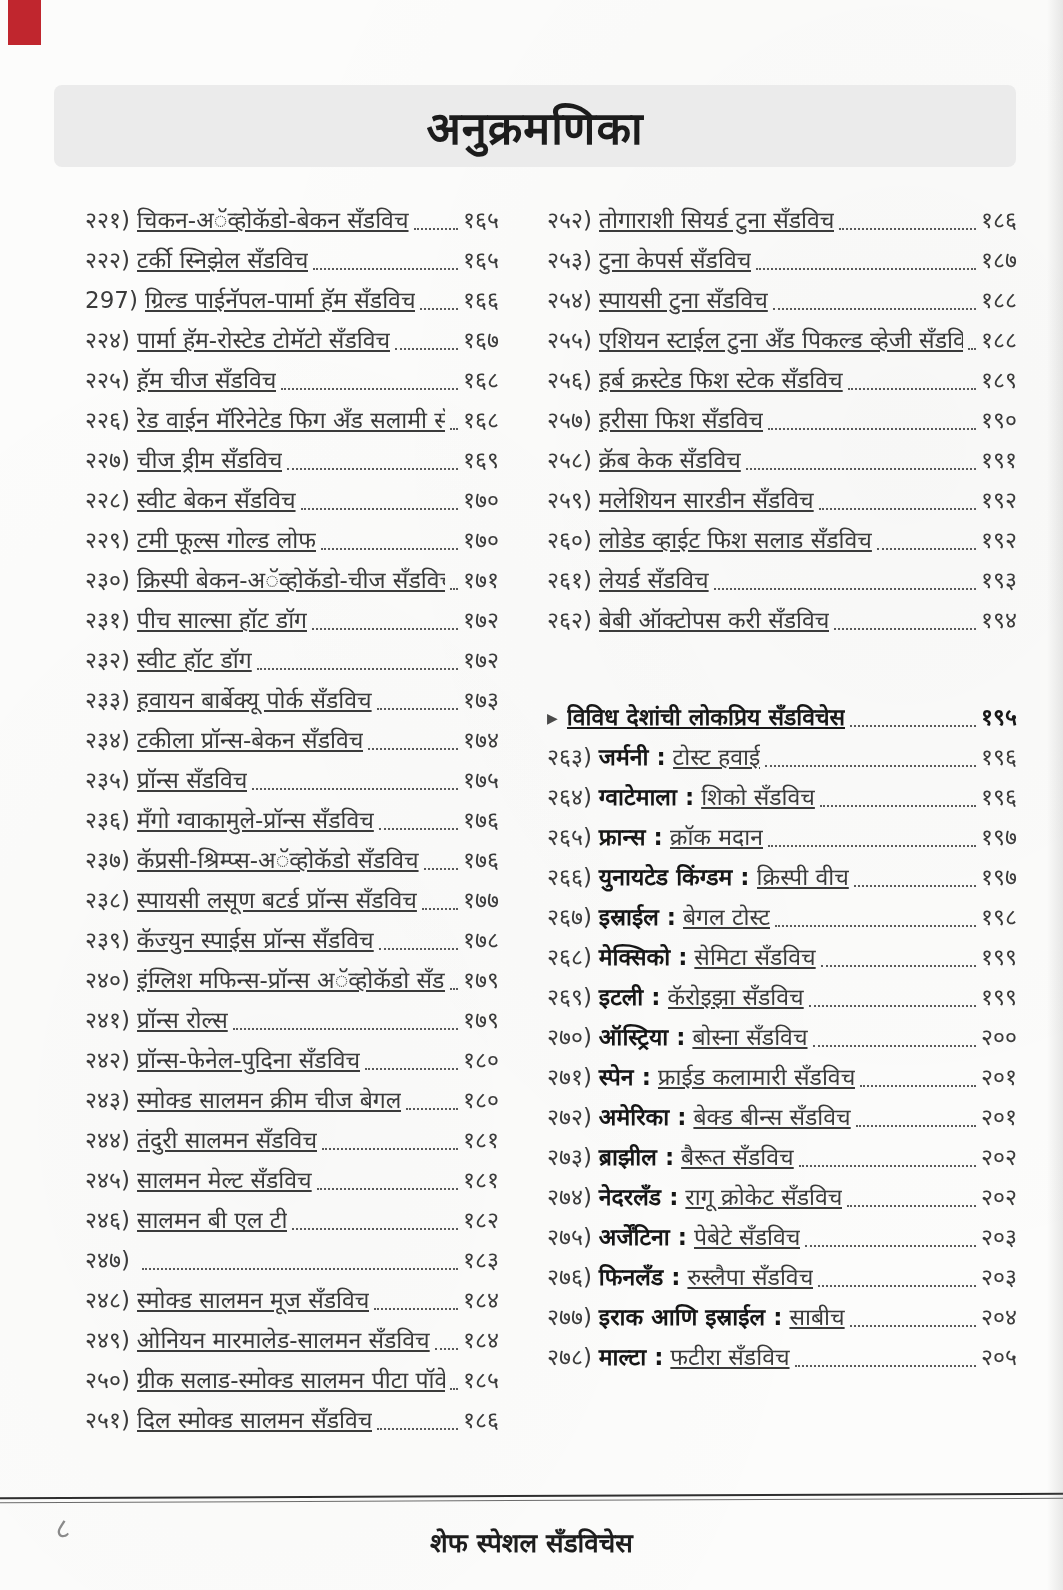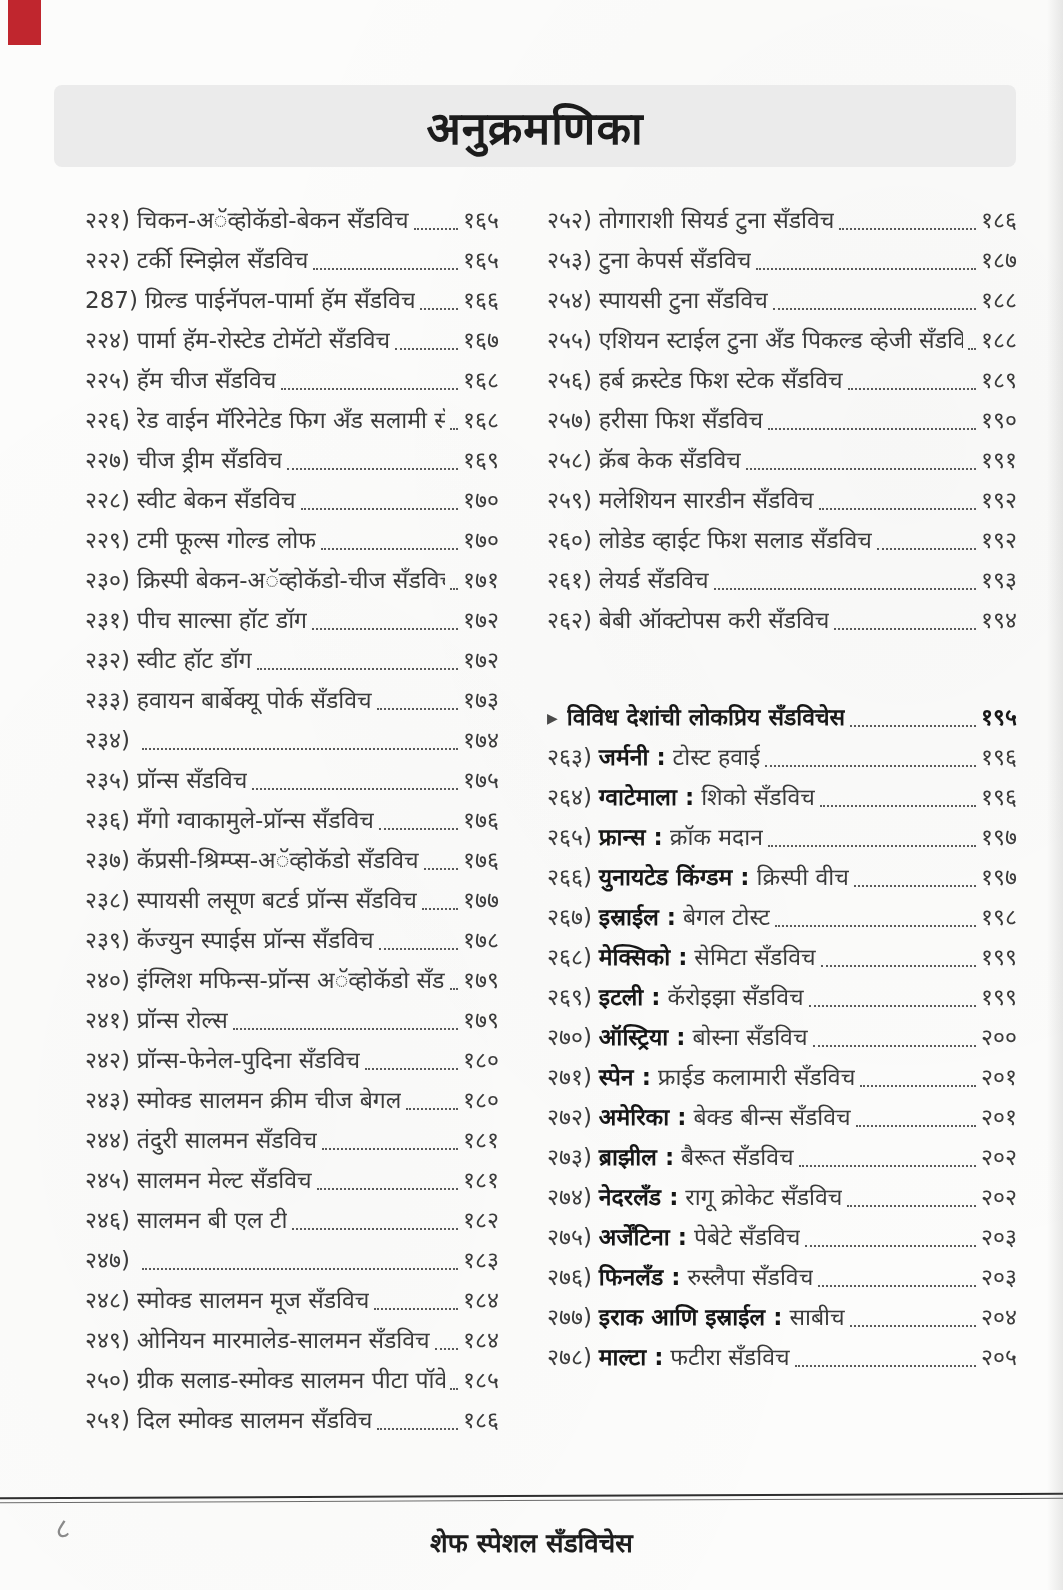--- a/index.html
+++ b/index.html
@@ -26,21 +26,21 @@
   }
   .columns{position:absolute;top:200px;left:85px;display:flex;gap:48px;}
   .col{display:flex;flex-direction:column;}
   .col-left{width:414px;}
   .col-right{width:470px;}
   .row{
     display:flex;align-items:flex-end;height:40px;line-height:40px;
     font-size:23px;color:#3b3b3b;white-space:nowrap;
   }
   .row .no{margin-right:7px;flex:0 0 auto;}
-  .row .ttl{flex:0 1 auto;overflow:hidden;}
+  .row .ttl{flex:0 1 auto;overflow:hidden;text-decoration:underline;}
   .row .country{flex:0 0 auto;font-weight:bold;color:#161616;margin-right:7px;}
   .row .leader{
     flex:1 1 8px;min-width:8px;border-bottom:2.5px dotted #5a5a5a;
     margin:0 5px 10px 5px;align-self:flex-end;
   }
   .row .pg{flex:0 0 auto;}
   .row.section{font-weight:bold;color:#181818;margin-top:57px;}
   .row.section .arrow{
     flex:0 0 auto;font-size:14px;color:#4a4a4a;margin-right:9px;
     align-self:center;line-height:normal;transform:translateY(1px);
@@ -77,21 +77,21 @@
           <span class="leader"></span>
           <span class="pg">१६५</span>
         </div>
         <div class="row">
           <span class="no">२२२)</span>
           <span class="ttl">टर्की स्निझेल सँडविच</span>
           <span class="leader"></span>
           <span class="pg">१६५</span>
         </div>
         <div class="row">
-          <span class="no">287)</span>
+          <span class="no">297)</span>
           <span class="ttl">ग्रिल्ड पाईनॅपल-पार्मा हॅम सँडविच</span>
           <span class="leader"></span>
           <span class="pg">१६६</span>
         </div>
         <div class="row">
           <span class="no">२२४)</span>
           <span class="ttl">पार्मा हॅम-रोस्टेड टोमॅटो सँडविच</span>
           <span class="leader"></span>
           <span class="pg">१६७</span>
         </div>
@@ -144,20 +144,21 @@
           <span class="pg">१७२</span>
         </div>
         <div class="row">
           <span class="no">२३३)</span>
           <span class="ttl">हवायन बार्बेक्यू पोर्क सँडविच</span>
           <span class="leader"></span>
           <span class="pg">१७३</span>
         </div>
         <div class="row">
           <span class="no">२३४)</span>
+          <span class="ttl">टकीला प्रॉन्स-बेकन सँडविच</span>
           <span class="leader"></span>
           <span class="pg">१७४</span>
         </div>
         <div class="row">
           <span class="no">२३५)</span>
           <span class="ttl">प्रॉन्स सँडविच</span>
           <span class="leader"></span>
           <span class="pg">१७५</span>
         </div>
         <div class="row">

